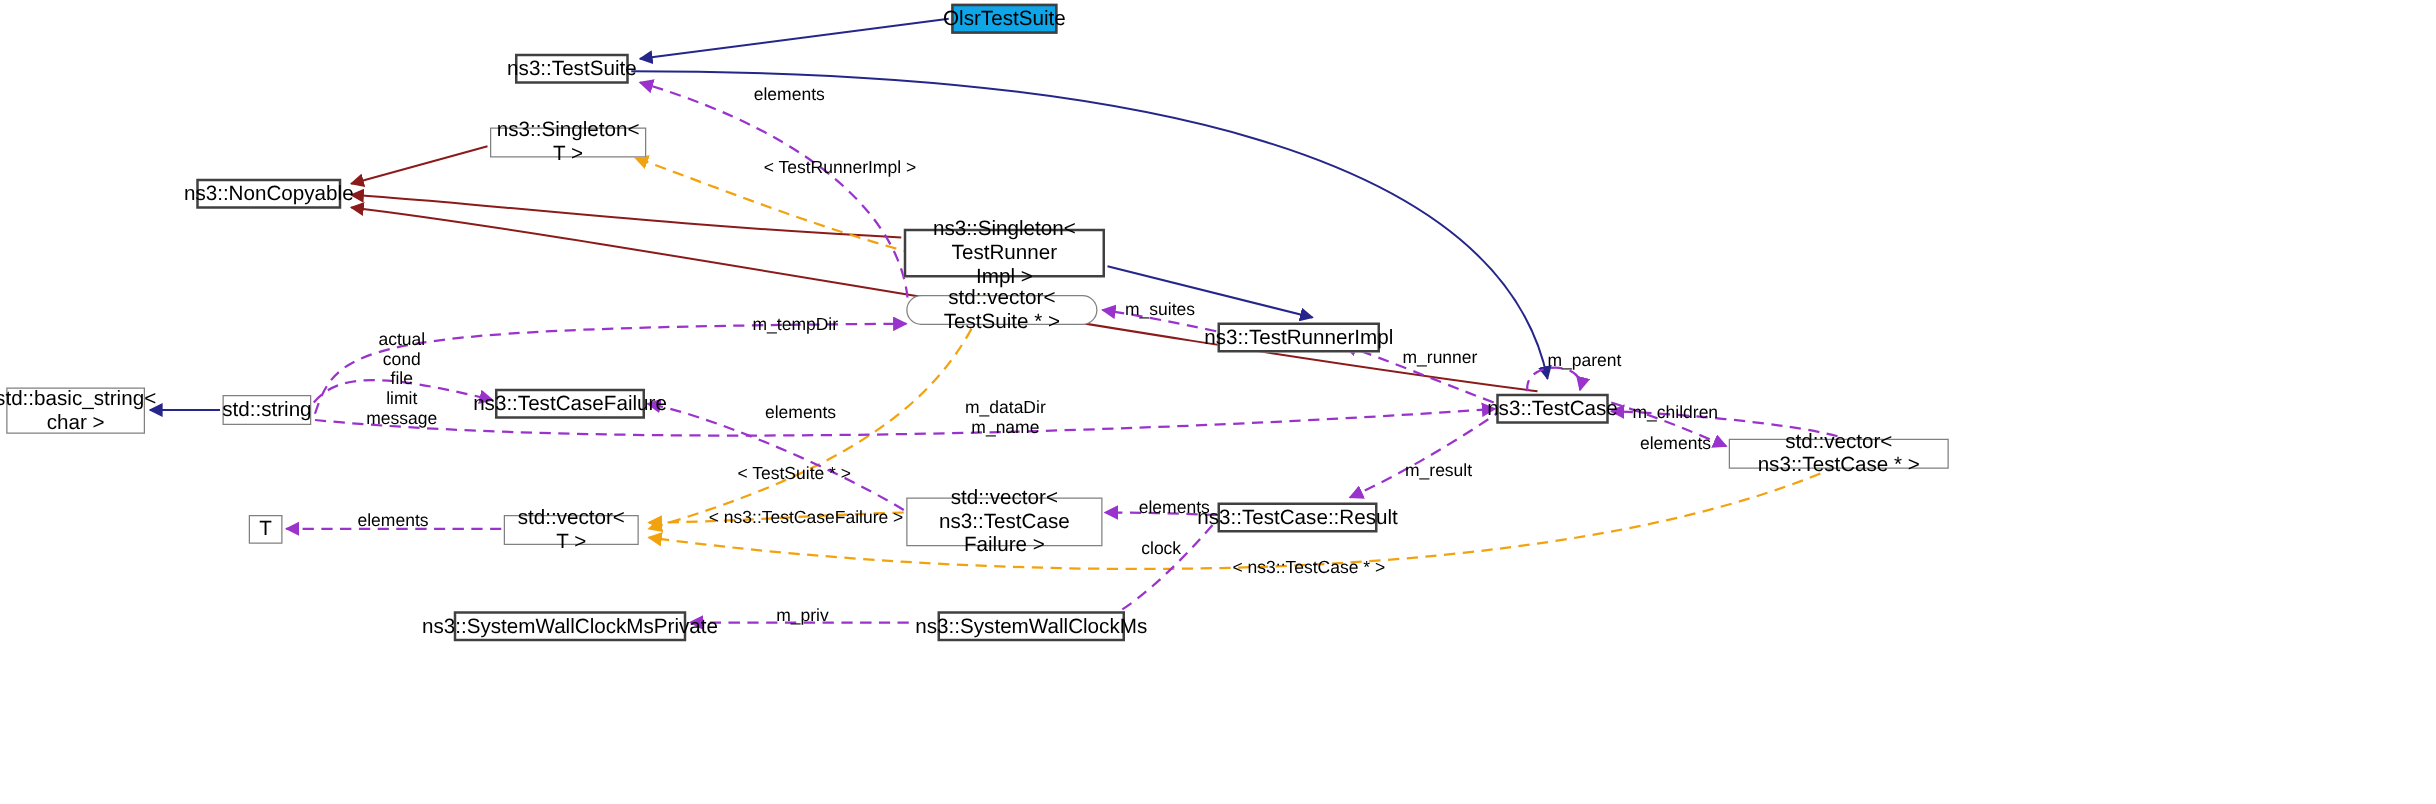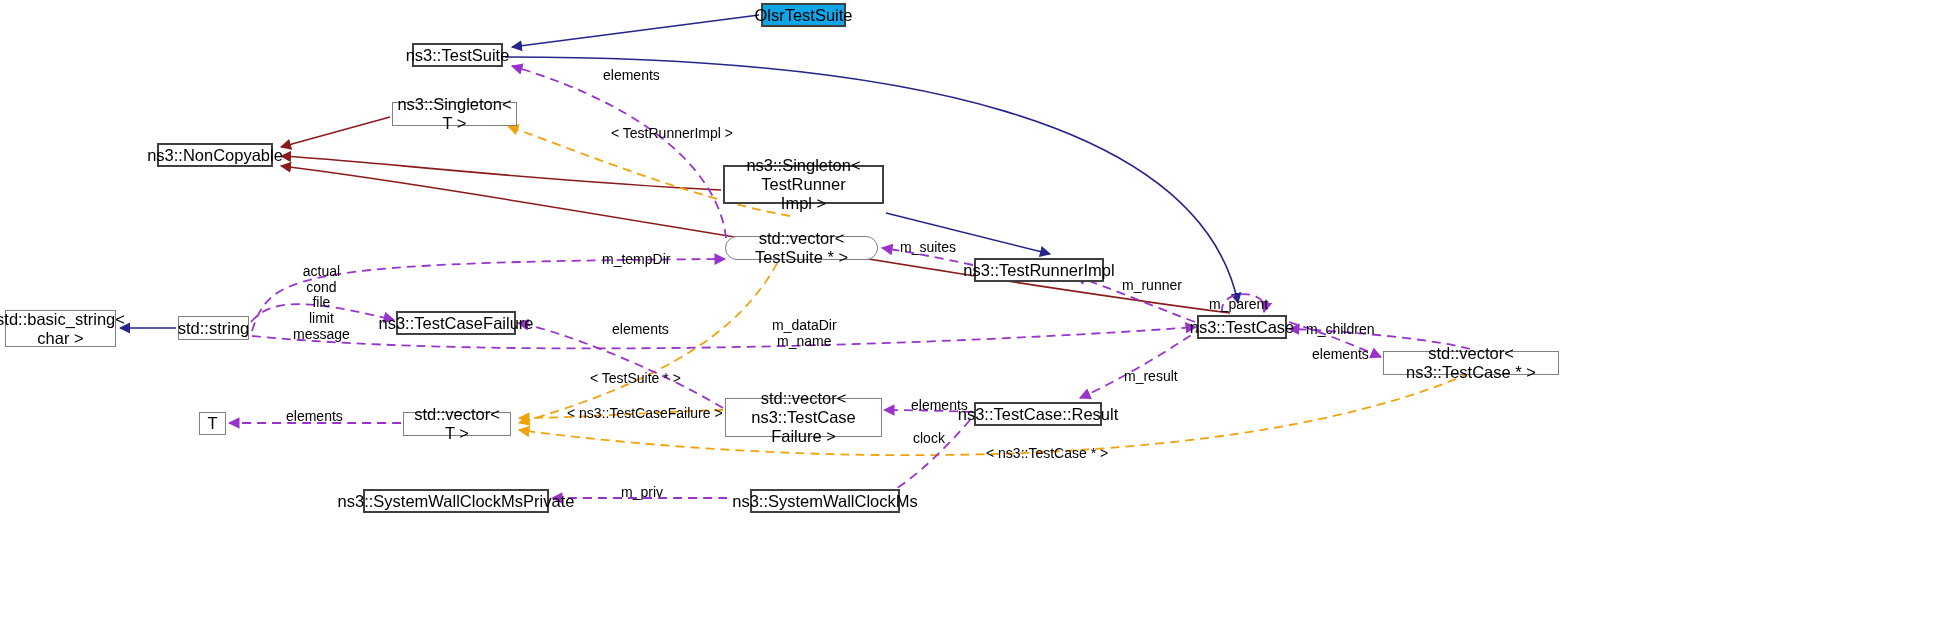--- a/index.html
+++ b/index.html
@@ -116,21 +116,21 @@
       <path d="M 727 498 C 680 498 600 498 552 498"></path>
       <path d="M 970 420 C 940 455 900 492 878 497"></path>
     </g>
   </svg>
 
   <div id="nodes-layer">
       <div class="node focus" style="left: 761px; top: 3px; width: 85px; height: 24px;">OlsrTestSuite</div>
       <div class="node strong" style="left: 412px; top: 43px; width: 91px; height: 24px;">ns3::TestSuite</div>
       <div class="node" style="left: 392px; top: 102px; width: 125px; height: 24px;">ns3::Singleton&lt; T &gt;</div>
       <div class="node strong" style="left: 157px; top: 143px; width: 116px; height: 24px;">ns3::NonCopyable</div>
-      <div class="node strong" style="left: 723px; top: 165px; width: 161px; height: 39px;">ns3::Singleton&lt; TestRunner
+      <div class="node strong" style="left: 723px; top: 183px; width: 161px; height: 39px;">ns3::Singleton&lt; TestRunner
 Impl &gt;</div>
       <div class="node" style="left: 725px; top: 236px; width: 153px; height: 24px; border-radius: 12px;">std::vector&lt; TestSuite * &gt;</div>
       <div class="node strong" style="left: 974px; top: 258px; width: 130px; height: 24px;">ns3::TestRunnerImpl</div>
       <div class="node strong" style="left: 1197px; top: 315px; width: 90px; height: 24px;">ns3::TestCase</div>
       <div class="node" style="left: 5px; top: 310px; width: 111px; height: 37px;">std::basic_string&lt;
 char &gt;</div>
       <div class="node" style="left: 178px; top: 316px; width: 71px; height: 24px;">std::string</div>
       <div class="node strong" style="left: 396px; top: 311px; width: 120px; height: 24px;">ns3::TestCaseFailure</div>
       <div class="node" style="left: 1383px; top: 351px; width: 176px; height: 24px;">std::vector&lt; ns3::TestCase * &gt;</div>
       <div class="node" style="left: 199px; top: 412px; width: 27px; height: 23px;">T</div>
@@ -145,21 +145,21 @@
       <div class="edge-label" style="left: 603px; top: 68px;">elements</div>
       <div class="edge-label" style="left: 575px; top: 126px; margin-left: 36px;">&lt; TestRunnerImpl &gt;</div>
       <div class="edge-label" style="left: 602px; top: 252px;">m_tempDir</div>
       <div class="edge-label" style="left: 900px; top: 240px;">m_suites</div>
       <div class="edge-label" style="left: 293px; top: 264px;">actual
 cond
 file
 limit
 message</div>
       <div class="edge-label" style="left: 1122px; top: 278px;">m_runner</div>
-      <div class="edge-label" style="left: 1209px; top: 281px; margin-top: 16px;">m_parent</div>
+      <div class="edge-label" style="left: 1238px; top: 281px;">m_parent</div>
       <div class="edge-label" style="left: 612px; top: 322px;">elements</div>
       <div class="edge-label" style="left: 772px; top: 318px;">m_dataDir
 m_name</div>
       <div class="edge-label" style="left: 1306px; top: 322px;">m_children</div>
       <div class="edge-label" style="left: 1312px; top: 347px;">elements</div>
       <div class="edge-label" style="left: 590px; top: 371px;">&lt; TestSuite * &gt;</div>
       <div class="edge-label" style="left: 1124px; top: 369px;">m_result</div>
       <div class="edge-label" style="left: 286px; top: 409px;">elements</div>
       <div class="edge-label" style="left: 567px; top: 406px;">&lt; ns3::TestCaseFailure &gt;</div>
       <div class="edge-label" style="left: 911px; top: 398px;">elements</div>

